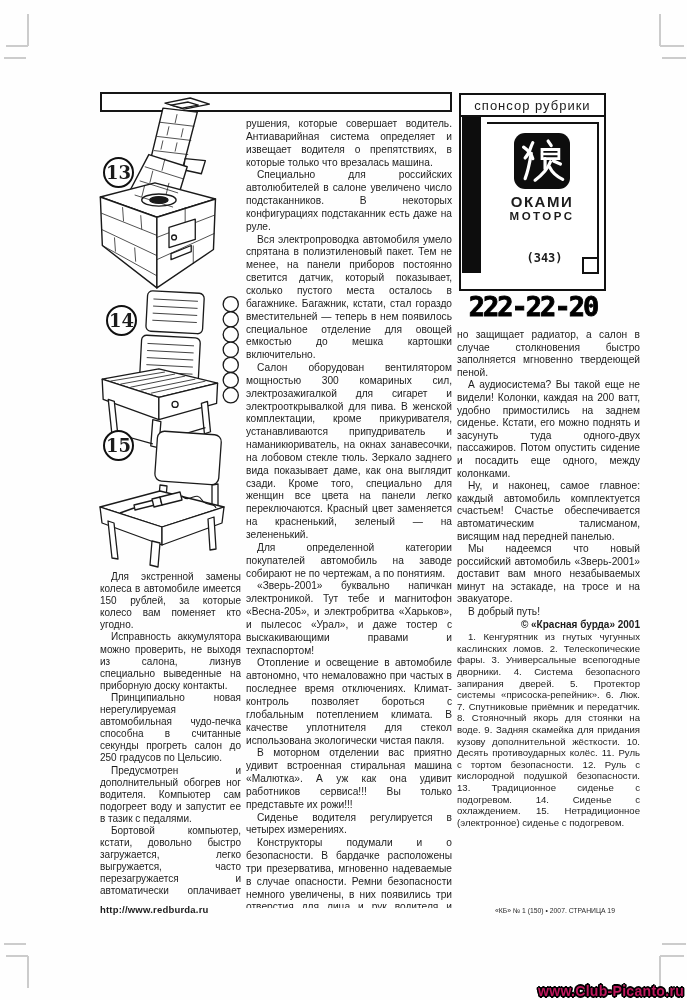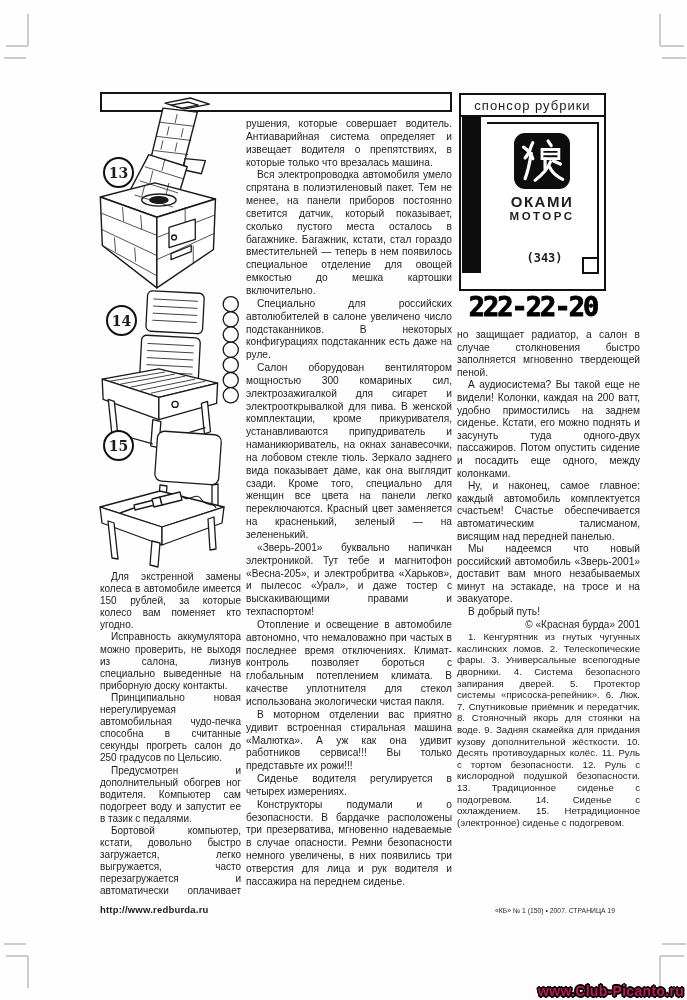--- a/index.html
+++ b/index.html
@@ -10,30 +10,30 @@
   .crop{position:absolute;z-index:0;}
 
   
   .top-bar{position:absolute;left:100px;top:92px;width:348px;height:16px;
            border:2px solid #161616;background:#fff;z-index:1;}
 
   
   .fig{position:absolute;z-index:2;}
   .fig-num{position:absolute;width:27px;height:27px;border:2.5px solid #101010;border-radius:50%;
            background:#fff;display:flex;align-items:center;justify-content:center;
-           font-weight:bold;font-size:14px;z-index:3;font-family:"DejaVu Serif",serif;}
+           font-weight:bold;font-size:18px;z-index:3;font-family:"DejaVu Serif",serif;}
 
   
   .col{position:absolute;text-align:justify;overflow:hidden;}
   .col p{margin:0;text-indent:11px;hyphens:auto;-webkit-hyphens:auto;}
   .col p.cont{text-indent:0;}
   .left-col{left:100px;top:571px;width:141px;height:328px;font-size:10px;line-height:12.1px;}
   .mid-col{left:246px;top:118px;width:206px;height:790px;font-size:10.2px;line-height:12.85px;}
   .right-col{left:457px;top:329px;width:183px;height:580px;font-size:10.2px;line-height:12.6px;}
-  .credit{font-weight:normal;text-align:right;font-size:10px;margin:7px 0 12px;text-indent:0;}
+  .credit{font-weight:bold;text-align:right;font-size:10px;margin:7px 0 12px;text-indent:0;}
   .captions{font-size:9.6px;line-height:11.6px;}
 
   
   .sponsor{position:absolute;left:459px;top:93px;width:147px;height:198px;
            border:2px solid #111;box-sizing:border-box;background:#fff;z-index:2;}
   .sponsor-head{font-weight:normal;font-size:13px;text-align:center;letter-spacing:1px;
                 padding:3px 0 2px;border-bottom:2px solid #111;}
   .sponsor-body{position:relative;height:150px;padding-left:39px;}
   .sponsor-bar{position:absolute;left:1px;top:0;width:19px;height:156px;background:#0d0d0d;}
   .sponsor-frame{position:absolute;left:26px;top:5px;right:5px;height:128px;
@@ -201,23 +201,24 @@
   <div class="col left-col">
     <p>Для экстренной замены колеса в автомобиле имеется 150 рублей, за которые колесо вам поменяет кто угодно.</p>
     <p>Исправность аккумулятора можно проверить, не выходя из салона, лизнув специально выведенные на приборную доску контакты.</p>
     <p>Принципиально новая нерегулируемая автомобильная чудо-печка способна в считанные секунды прогреть салон до 250 градусов по Цельсию.</p>
     <p>Предусмотрен и дополнительный обогрев ног водителя. Компьютер сам подогреет воду и запустит ее в тазик с педалями.</p>
     <p>Бортовой компьютер, кстати, довольно быстро загружается, легко выгружается, часто перезагружается и автоматически оплачивает через Интернет все на-</p>
   </div>
 
   <div class="col mid-col">
     <p class="cont">рушения, которые совершает водитель. Антиаварийная система определяет и извещает водителя о препятствиях, в которые только что врезалась машина.</p>
+    <p>Специально для российских автолюбителей в салоне увеличено число подстаканников. В некоторых конфигурациях подстаканник есть даже на руле.</p>
     <p>Вся электропроводка автомобиля умело спрятана в полиэтиленовый пакет. Тем не менее, на панели приборов постоянно светится датчик, который показывает, сколько пустого места осталось в багажнике. Багажник, кстати, стал гораздо вместительней — теперь в нем появилось специальное отделение для овощей емкостью до мешка картошки включительно.</p>
-    <p>Специально для российских автолюбителей в салоне увеличено число подстаканников. В некоторых конфигурациях подстаканник есть даже на руле.</p>
     <p>Салон оборудован вентилятором мощностью 300 комариных сил, электрозажигалкой для сигарет и электрооткрывалкой для пива. В женской комплектации, кроме прикуривателя, устанавливаются припудриватель и наманикюриватель, на окнах занавесочки, на лобовом стекле тюль. Зеркало заднего вида показывает даме, как она выглядит сзади. Кроме того, специально для женщин все цвета на панели легко переключаются. Красный цвет заменяется на красненький, зеленый — на зелененький.</p>
+    <p>Для определенной категории покупателей автомобиль на заводе собирают не по чертежам, а по понятиям.</p>
     <p>«Зверь-2001» буквально напичкан электроникой. Тут тебе и магнитофон «Весна-205», и электробритва «Харьков», и пылесос «Урал», и даже тостер с выскакивающими правами и техпаспортом!</p>
     <p>Отопление и освещение в автомобиле автономно, что немаловажно при частых в последнее время отключениях. Климат-контроль позволяет бороться с глобальным потеплением климата. В качестве уплотнителя для стекол использована экологически чистая пакля.</p>
     <p>В моторном отделении вас приятно удивит встроенная стиральная машина «Малютка». А уж как она удивит работников сервиса!!! Вы только представьте их рожи!!!</p>
     <p>Сиденье водителя регулируется в четырех измерениях.</p>
     <p>Конструкторы подумали и о безопасности. В бардачке расположены три презерватива, мгновенно надеваемые в случае опасности. Ремни безопасности немного увеличены, в них появились три отверстия для лица и рук водителя и пассажира на переднем сиденье.</p>
 
   </div>
 
   <div class="col right-col">
     <p class="cont">но защищает радиатор, а салон в случае столкновения быстро заполняется мгновенно твердеющей пеной.</p>

